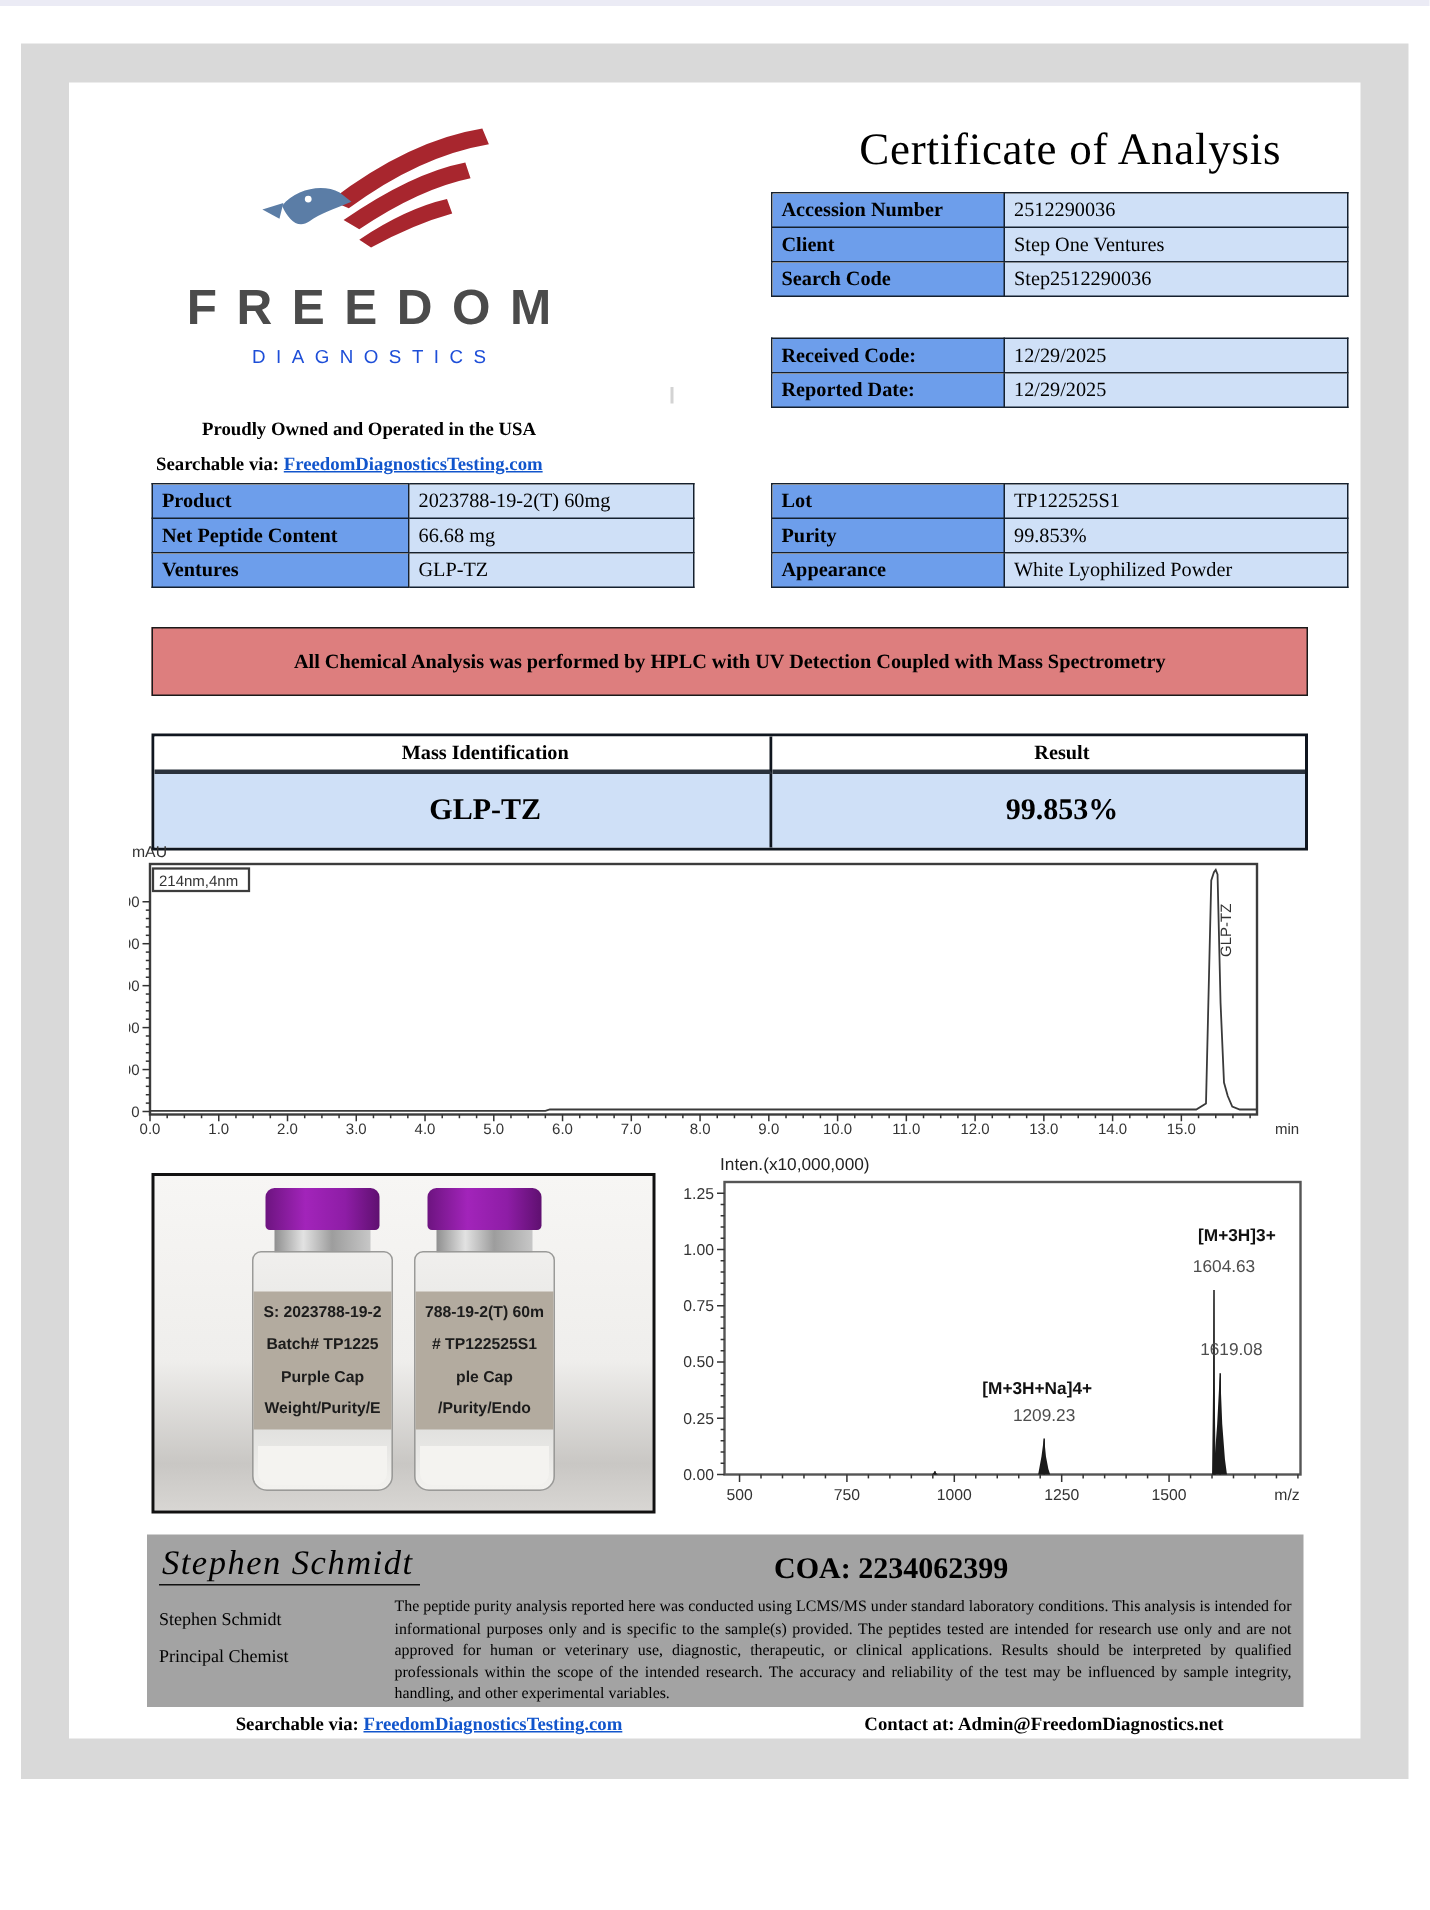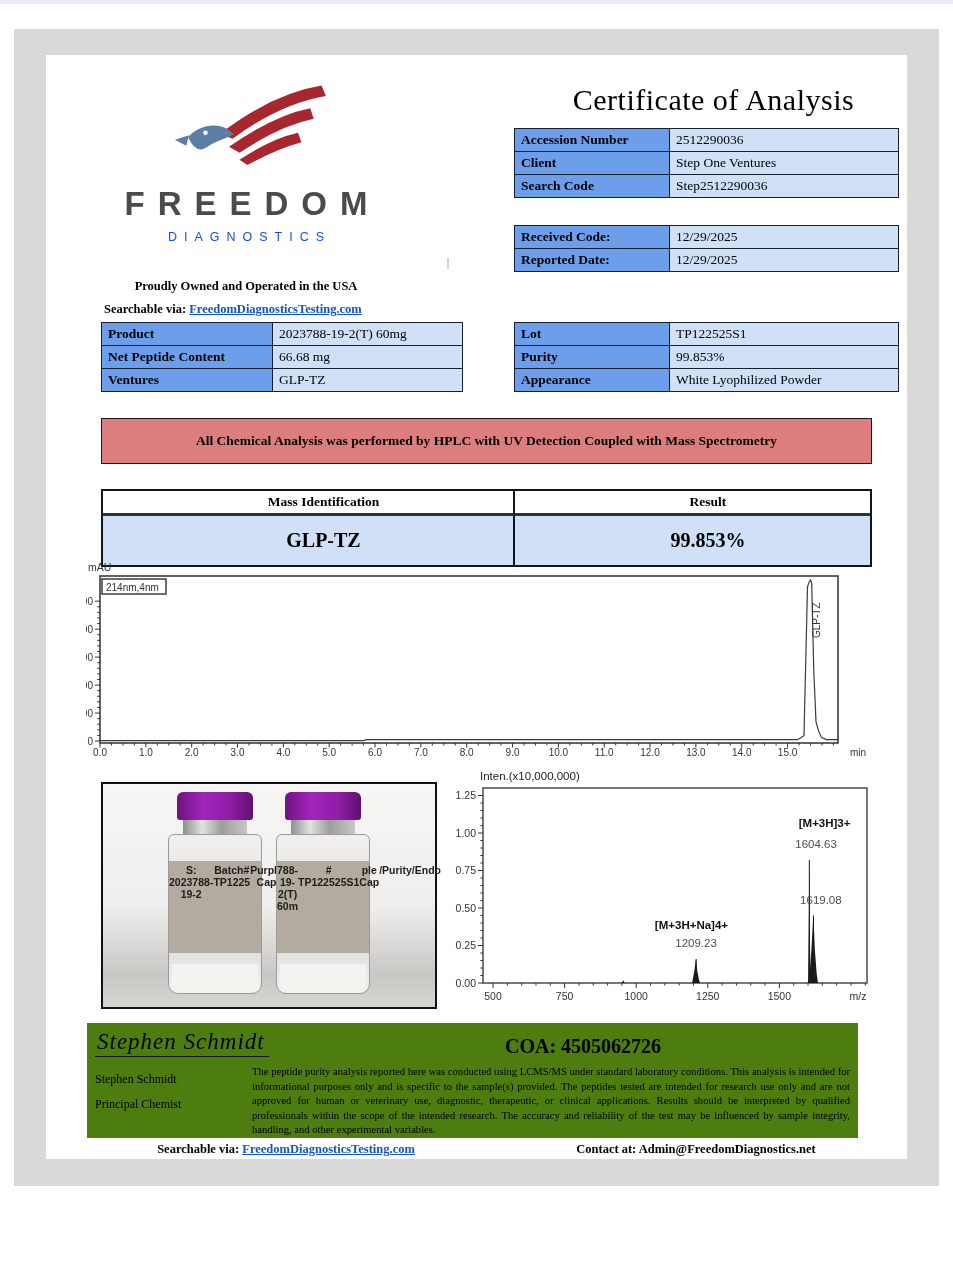--- a/index.html
+++ b/index.html
@@ -60,27 +60,27 @@
   .vial{position:relative;width:102px;height:205px;}
   .cap{position:absolute;left:13px;top:0;width:76px;height:28px;border-radius:6px 6px 3px 3px;
        background:linear-gradient(90deg,#6d1480,#a224ba 35%,#8e1da6 70%,#5f1070);}
   .crimp{position:absolute;left:19px;top:28px;width:64px;height:15px;
          background:linear-gradient(90deg,#8f8f8f,#e2e2e2 30%,#9d9d9d 60%,#c7c7c7);}
   .vbody{position:absolute;left:4px;top:42px;width:94px;height:160px;
          border:1px solid #9a9a98;border-radius:6px 6px 10px 10px;
          background:linear-gradient(180deg,#f0efed,#dededc 70%,#f3f2ef);box-sizing:border-box;}
   .vlabel{position:absolute;left:0;top:26px;width:100%;height:92px;background:#b3ab9f;
           font-family:"Liberation Sans","DejaVu Sans",sans-serif;font-weight:bold;
-          font-size:10.5px;color:#1c1c1c;display:flex;flex-direction:row;
+          font-size:10.5px;color:#1c1c1c;display:flex;flex-direction:column;
           justify-content:space-around;text-align:center;padding:3px 0;box-sizing:border-box;}
   .powder{position:absolute;left:3px;bottom:3px;width:calc(100% - 6px);height:26px;
           background:#f4f3f0;border-radius:0 0 8px 8px;}
 
   
-  .sig-block{left:41px;top:968px;width:771px;height:115px;background:#4d7c0f;box-sizing:border-box;}
+  .sig-block{left:52px;top:968px;width:771px;height:115px;background:#a3a3a3;box-sizing:border-box;}
   .sig-script{position:absolute;left:8px;top:6px;font-style:italic;font-size:23px;
               letter-spacing:1px;border-bottom:1.6px solid #111;padding:0 4px 1px 2px;}
   .sig-coa{position:absolute;left:418px;top:12px;font-weight:bold;font-size:20px;}
   .sig-name{position:absolute;left:8px;top:49px;font-size:12px;}
   .sig-role{position:absolute;left:8px;top:74px;font-size:12px;}
   .sig-disc{position:absolute;left:165px;top:42px;width:598px;font-size:10.6px;
             line-height:1.38;text-align:justify;}
 
   .foot-search{left:55px;top:1087px;width:370px;text-align:center;font-weight:bold;font-size:12.5px;}
   .foot-contact{left:470px;top:1087px;width:360px;text-align:center;font-weight:bold;font-size:12.5px;}
@@ -429,21 +429,21 @@
         <text x="241.46532438478746" y="161" font-size="11.5" fill="#111" text-anchor="middle" font-weight="bold" transform="">[M+3H+Na]4+</text>
         <text x="246.04697986577182" y="179" font-size="11.5" fill="#4d4d4d" text-anchor="middle" font-weight="normal" transform="">1209.23</text>
         <text x="374.61968680089484" y="59" font-size="11.5" fill="#111" text-anchor="middle" font-weight="bold" transform="">[M+3H]3+</text>
         <text x="366.02908277404924" y="80" font-size="11.5" fill="#4d4d4d" text-anchor="middle" font-weight="normal" transform="">1604.63</text>
         <text x="370.89709172259506" y="135.5" font-size="11.5" fill="#4d4d4d" text-anchor="middle" font-weight="normal" transform="">1619.08</text>
       </svg>
   </div>
 
   <div class="abs sig-block">
     <div class="sig-script">Stephen Schmidt</div>
-    <div class="sig-coa">COA: 4505062726</div>
+    <div class="sig-coa">COA: 2234062399</div>
     <div class="sig-name">Stephen Schmidt</div>
     <div class="sig-role">Principal Chemist</div>
     <div class="sig-disc">The peptide purity analysis reported here was conducted using LCMS/MS under standard laboratory conditions. This analysis is intended for informational purposes only and is specific to the sample(s) provided. The peptides tested are intended for research use only and are not approved for human or veterinary use, diagnostic, therapeutic, or clinical applications. Results should be interpreted by qualified professionals within the scope of the intended research. The accuracy and reliability of the test may be influenced by sample integrity, handling, and other experimental variables.</div>
   </div>
 
   <div class="abs foot-search">
     <span>Searchable via:</span>
     <span class="lnk">FreedomDiagnosticsTesting.com</span>
   </div>
   <div class="abs foot-contact">Contact at: Admin@FreedomDiagnostics.net</div>

